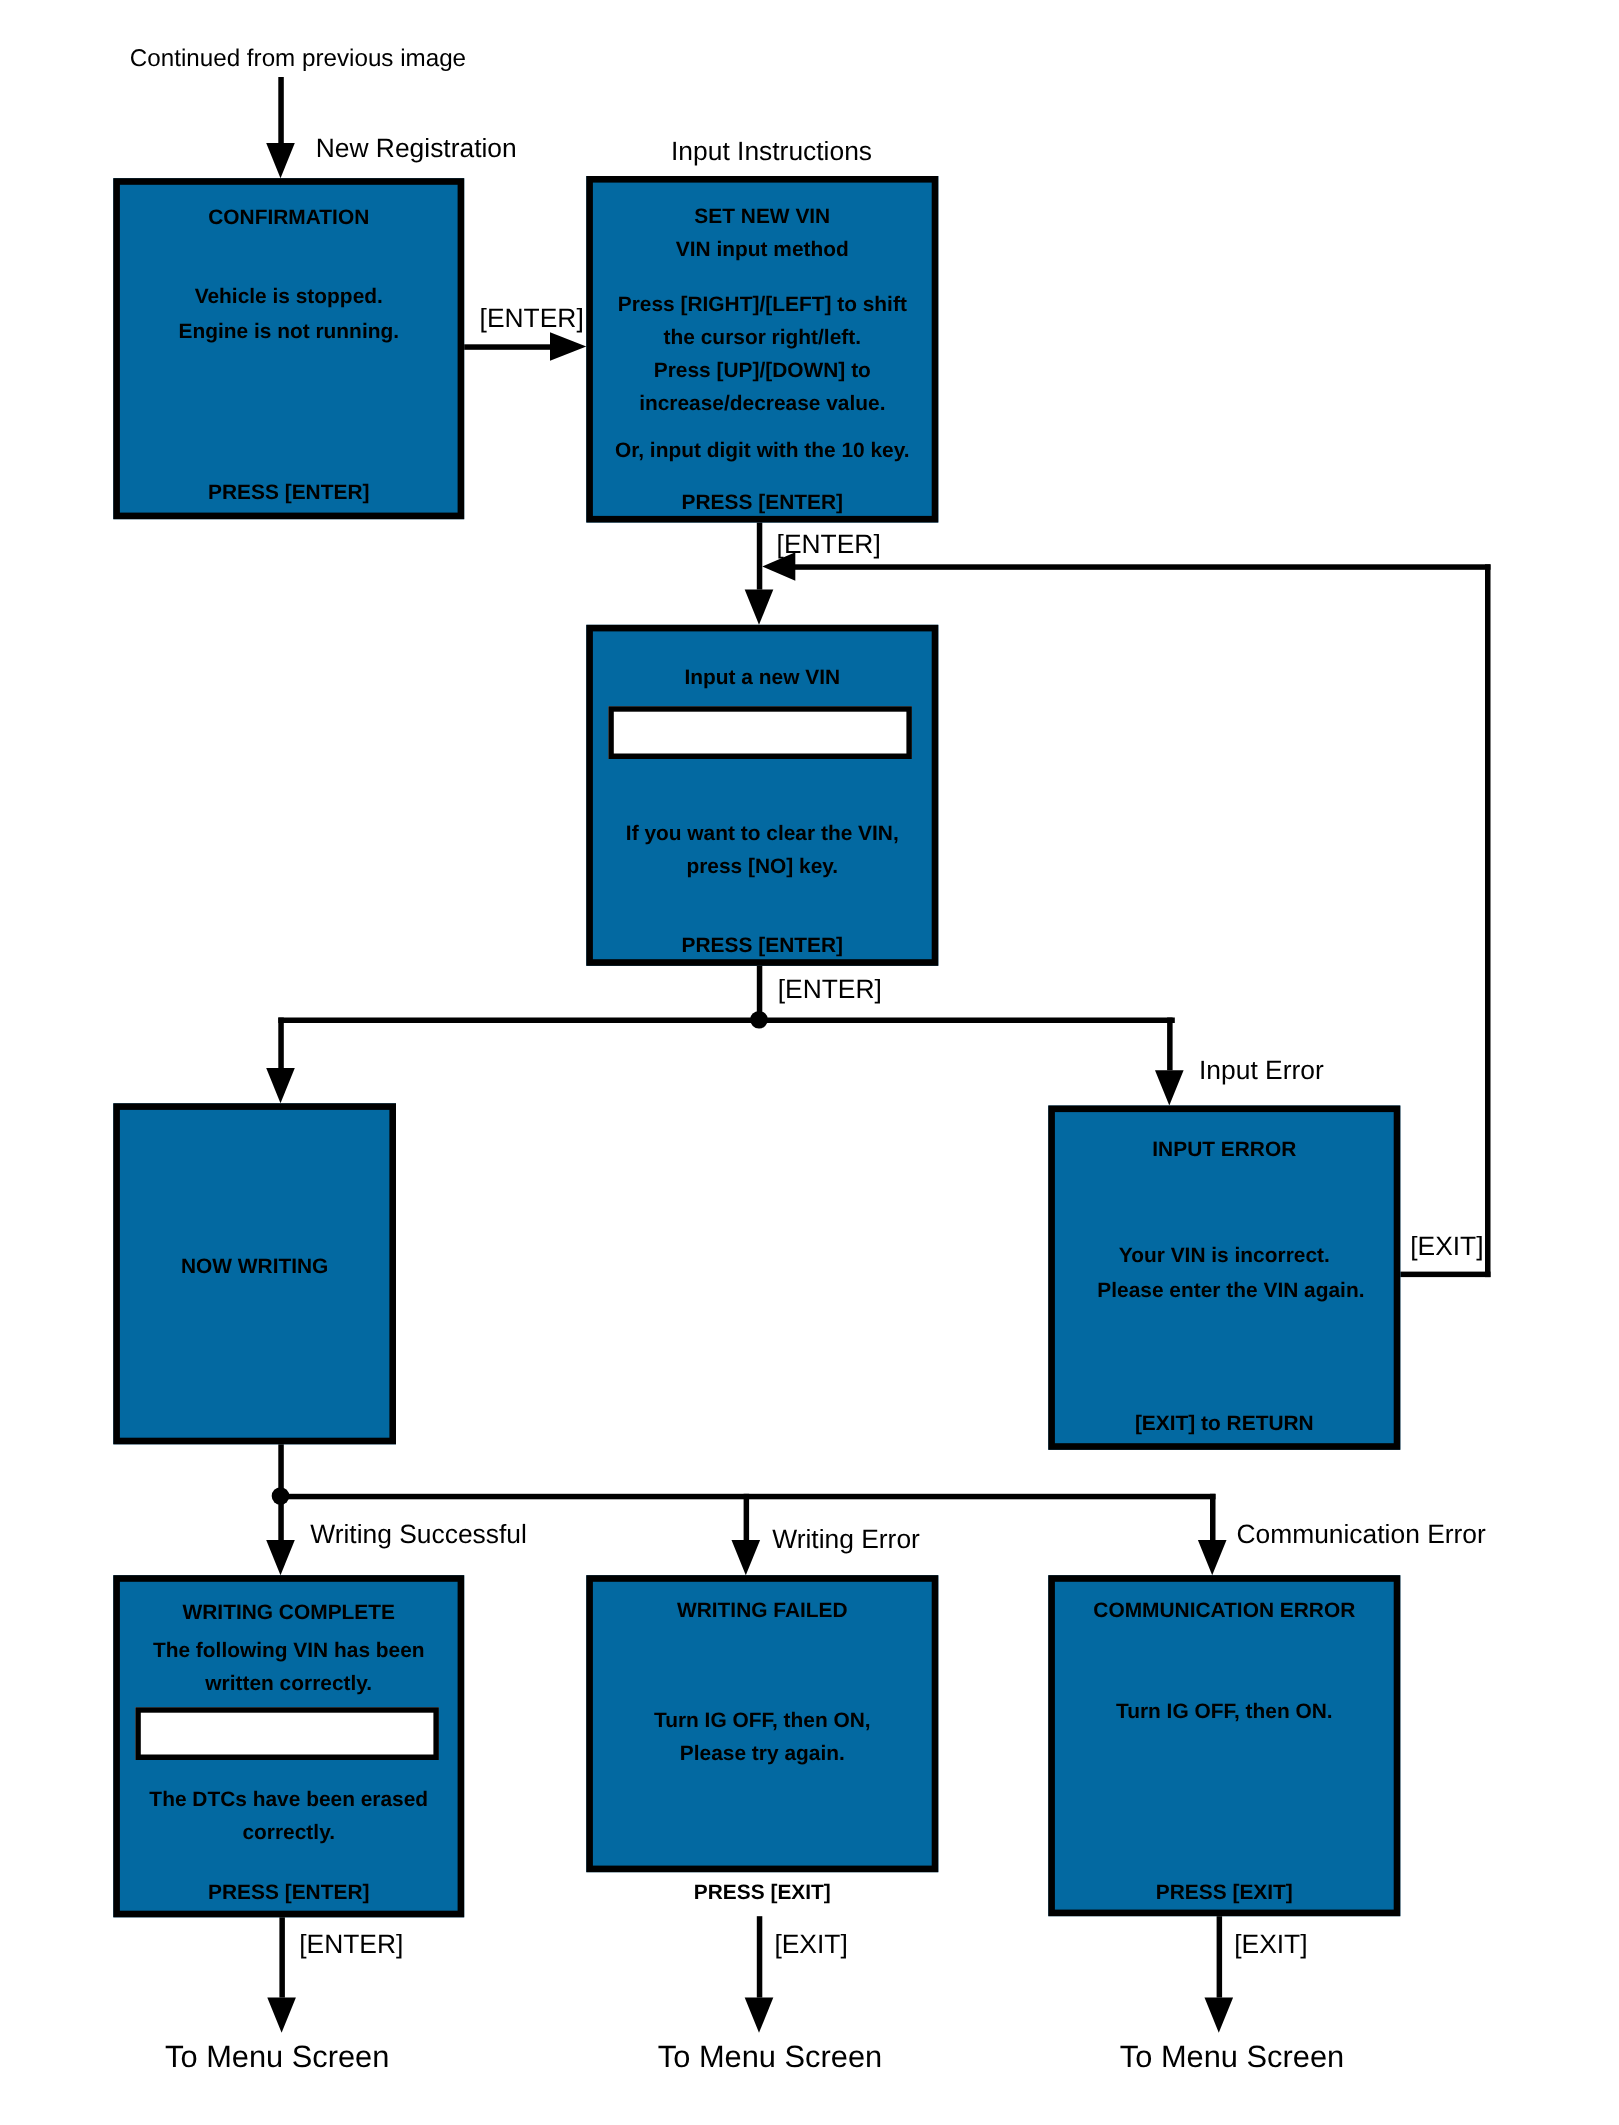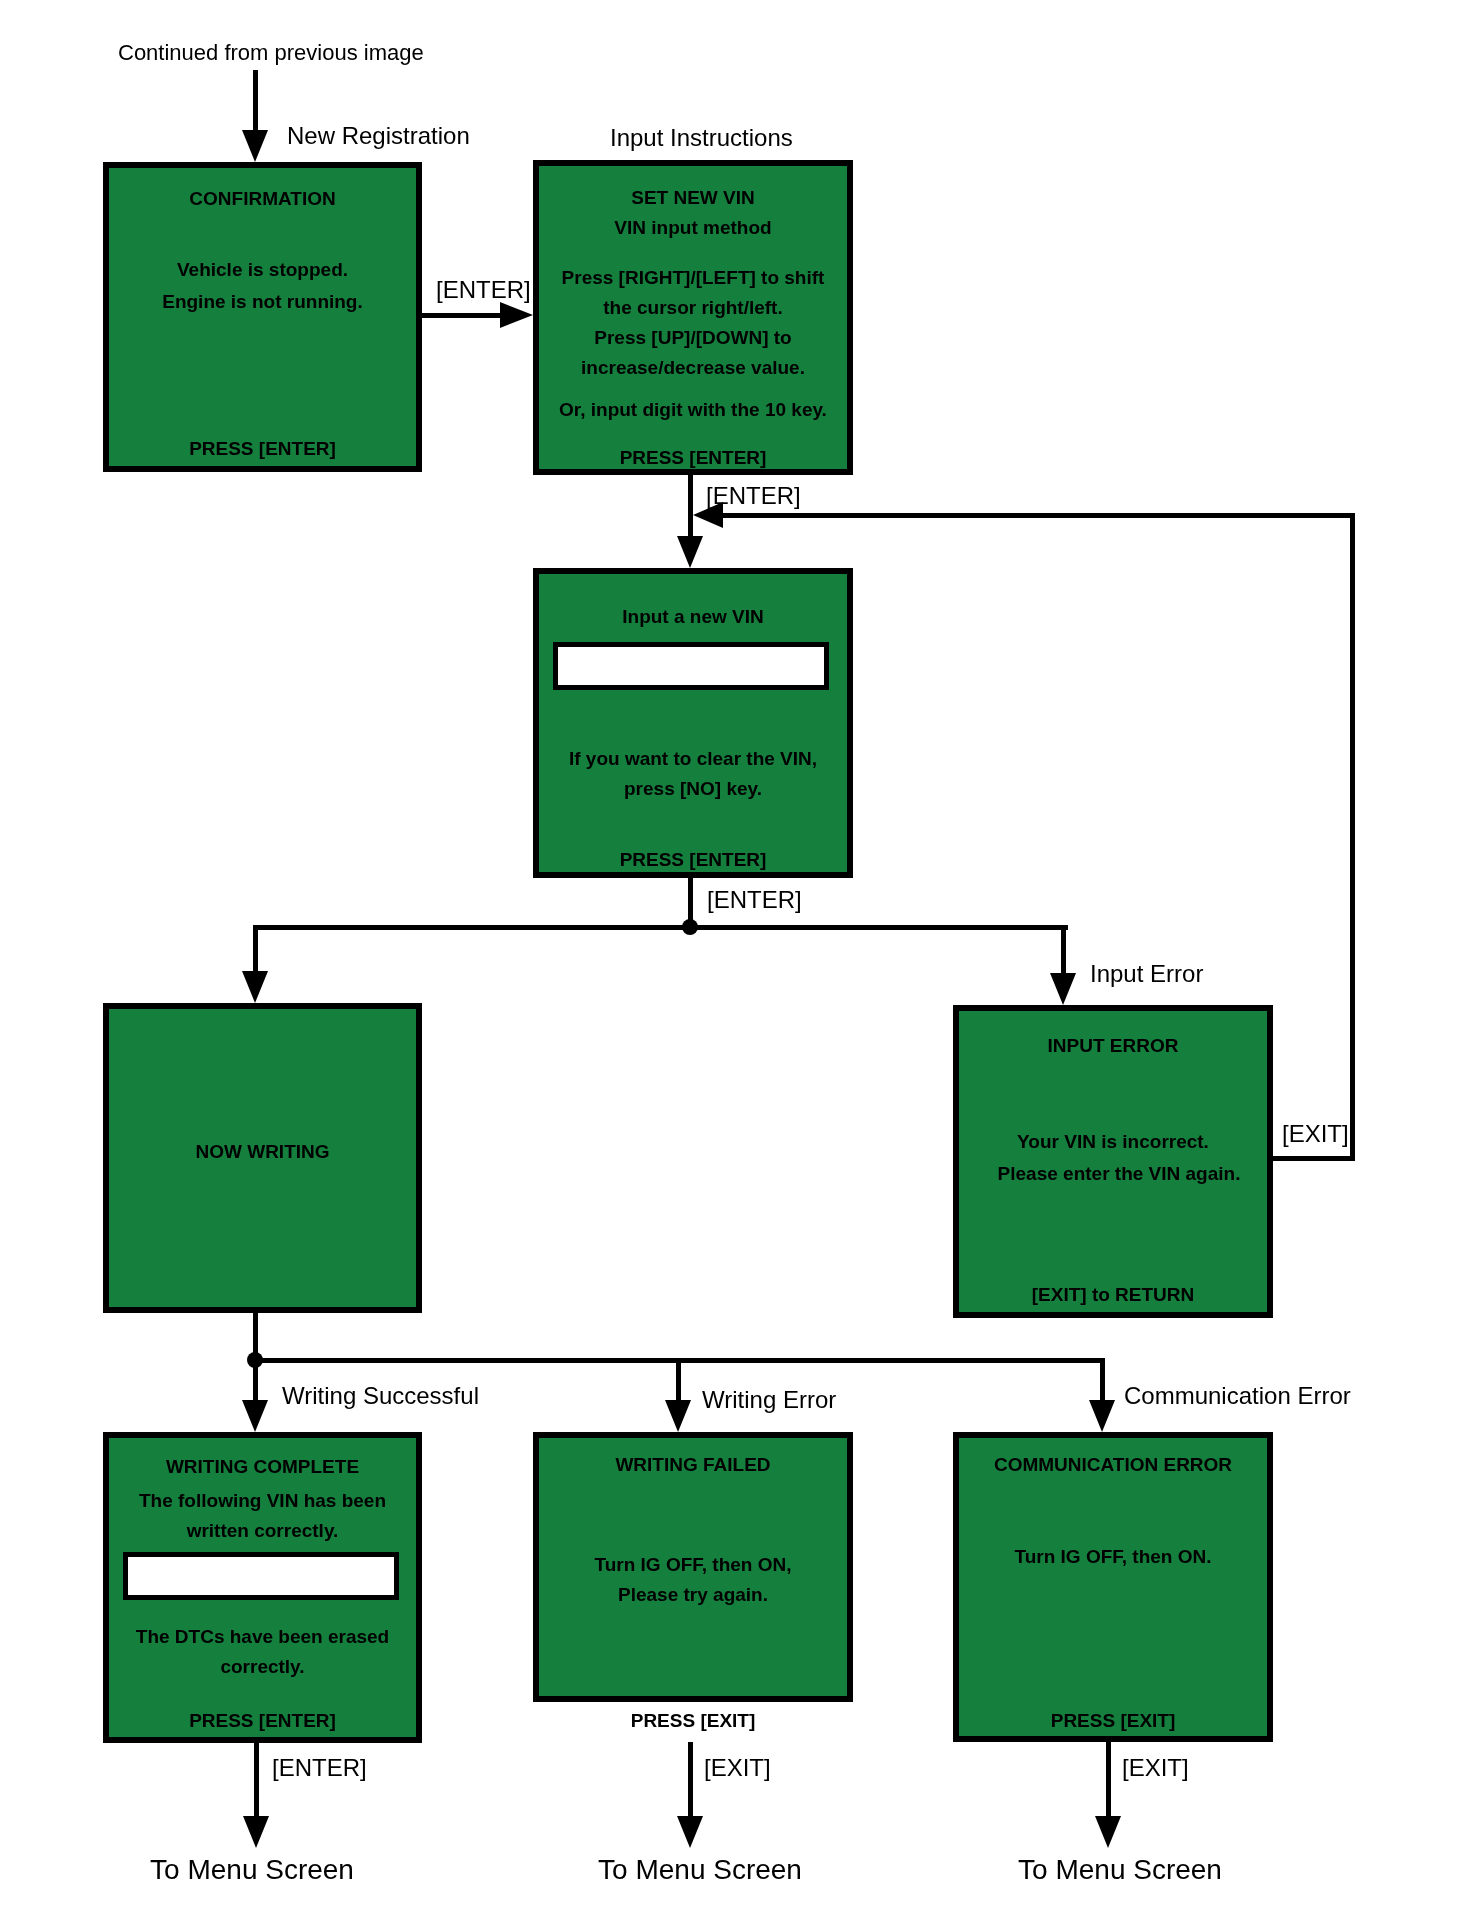--- a/index.html
+++ b/index.html
@@ -1,18 +1,18 @@
 <!DOCTYPE html>
 <html><head>
 <meta charset="utf-8">
 <style>
   html,body{margin:0;padding:0;background:#ffffff;}
   #canvas{position:relative;width:1472px;height:1932px;background:#ffffff;overflow:hidden;
           font-family:"Liberation Sans",sans-serif;color:#000;}
-  .box{position:absolute;background:#15803d;border:6px solid #000;box-sizing:border-box;}
+  .box{position:absolute;background:#0369a1;border:6px solid #000;box-sizing:border-box;}
   .bt{position:absolute;left:0;right:0;text-align:center;font-weight:bold;font-size:19px;
       line-height:30px;white-space:nowrap;}
   .lbl{position:absolute;font-size:24px;white-space:nowrap;}
   .small-lbl{position:absolute;font-size:22px;white-space:nowrap;}
   .menu-lbl{position:absolute;font-size:28px;white-space:nowrap;transform:translateX(-50%);}
   .hline,.vline{position:absolute;background:#000;}
   .arr-d{position:absolute;width:0;height:0;border-left:13px solid transparent;
          border-right:13px solid transparent;border-top:32px solid #000;}
   .arr-r{position:absolute;width:0;height:0;border-top:13px solid transparent;
          border-bottom:13px solid transparent;border-left:33px solid #000;}
@@ -74,21 +74,21 @@
   <div class="vline" style="left:688px;top:878px;width:5px;height:51px;"></div>
   <span class="lbl" style="left:707px;top:886px;">[ENTER]</span>
   <div class="dot" style="left:682px;top:919px;"></div>
   <div class="hline" style="left:253px;top:925px;width:815px;height:5px;"></div>
   <div class="vline" style="left:253px;top:925px;width:5px;height:46px;"></div>
   <div class="arr-d" style="left:242px;top:971px;"></div>
   <div class="vline" style="left:1061px;top:925px;width:5px;height:48px;"></div>
   <div class="arr-d" style="left:1050px;top:973px;"></div>
   <span class="lbl" style="left:1090px;top:960px;">Input Error</span>
 
-  <div class="box" style="left:103px;top:1003px;width:319px;height:310px;">
+  <div class="box" style="left:103px;top:1003px;width:257px;height:310px;">
     <div class="bt" style="top:128px;">NOW WRITING</div>
   </div>
 
   <div class="box" style="left:953px;top:1005px;width:320px;height:313px;">
     <div class="bt" style="top:20px;">INPUT ERROR</div>
     <div class="bt" style="top:116px;">Your VIN is incorrect.</div>
     <div class="bt" style="top:148px;padding-left:12px;">Please enter the VIN again.</div>
     <div class="bt" style="top:269px;">[EXIT] to RETURN</div>
   </div>
 

